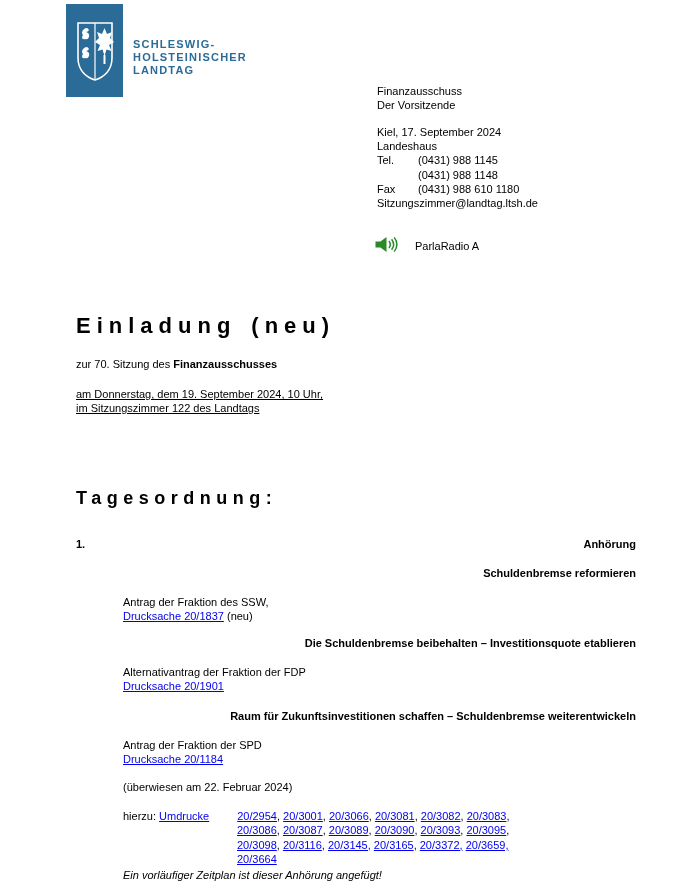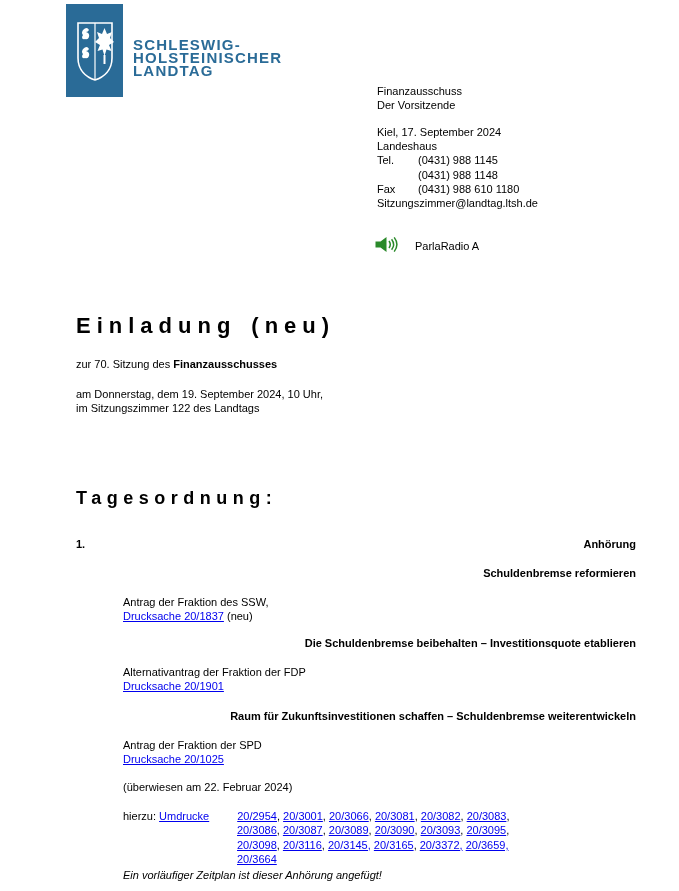--- a/index.html
+++ b/index.html
@@ -10,38 +10,38 @@
     font-family:"Liberation Sans","DejaVu Sans",sans-serif;
     font-size:11px; color:#000; line-height:14.3px;
   }
   
   .logo-rect {
     position:absolute; left:66px; top:4px; width:57px; height:93px;
     background:#2a6b97; display:flex; align-items:center; justify-content:center;
   }
   .logo-text {
     position:absolute; left:133px; top:38px;
-    color:#2a6b97; font-size:15px; font-weight:bold;
+    color:#2a6b97; font-size:11px; font-weight:bold;
     letter-spacing:1.2px; line-height:13.2px;
   }
   
   .addr { position:absolute; left:377px; top:84px; line-height:14.2px; }
   .addr .blank { height:12.5px; }
   .addr .row { display:flex; }
   .addr .lbl { width:41px; flex:0 0 41px; }
   
   .radio { position:absolute; left:375px; top:236px; display:flex; align-items:center; gap:17px; cursor:pointer; }
   .radio span { padding-top:3px; }
   
   .title { position:absolute; left:76px; top:315px; font-size:22px; font-weight:bold; letter-spacing:6px; line-height:1; white-space:nowrap; }
   .title .t2 { margin-left:15px; }
   .agenda-h { position:absolute; left:76px; top:489px; font-size:18px; font-weight:bold; letter-spacing:5.5px; line-height:1; white-space:nowrap; }
   
   .intro1 { position:absolute; left:76px; top:357px; }
-  .intro2 { position:absolute; left:76px; top:387px; }
+  .intro2 { position:absolute; left:76px; top:387px;text-decoration:underline; }
   
   .agenda { position:absolute; left:76px; top:537px; display:flex; width:560px; }
   .agenda .num { width:47px; flex:0 0 47px; font-weight:bold; }
   .agenda .content { width:513px; }
   .b { font-weight:bold;text-align:right; }
   .it { font-style:italic; }
   .content p.m1 { margin-top:14.6px; }
   .content p.m2 { margin-top:13px; }
   .content p.m3 { margin-top:14px; }
   .content p.m4 { margin-top:16px; }
@@ -118,21 +118,21 @@
     <div class="content">
       <p class="b">Anhörung</p>
 
       <p class="b m1">Schuldenbremse reformieren</p>
       <p class="m1"><span>Antrag der Fraktion des SSW,</span><br><a class="doclink">Drucksache 20/1837</a><span> (neu)</span></p>
 
       <p class="b m2">Die Schuldenbremse beibehalten – Investitionsquote etablieren</p>
       <p class="m3"><span>Alternativantrag der Fraktion der FDP</span><br><a class="doclink">Drucksache 20/1901</a></p>
 
       <p class="b m4">Raum für Zukunftsinvestitionen schaffen – Schuldenbremse weiterentwickeln</p>
-      <p class="m3"><span>Antrag der Fraktion der SPD</span><br><a class="doclink">Drucksache 20/1025</a></p>
+      <p class="m3"><span>Antrag der Fraktion der SPD</span><br><a class="doclink">Drucksache 20/1184</a></p>
 
       <p class="m5">(überwiesen am 22. Februar 2024)</p>
 
       <p class="m6 hier"><span>hierzu: </span><a class="doclink">Umdrucke</a><span class="tab"></span><span id="umdruck-list"><a class="doclink">20/2954</a>, <a class="doclink">20/3001</a>, <a class="doclink">20/3066</a>, <a class="doclink">20/3081</a>, <a class="doclink">20/3082</a>, <a class="doclink">20/3083</a>,<br><a class="doclink">20/3086</a>, <a class="doclink">20/3087</a>, <a class="doclink">20/3089</a>, <a class="doclink">20/3090</a>, <a class="doclink">20/3093</a>, <a class="doclink">20/3095</a>,<br><a class="doclink">20/3098</a>, <a class="doclink">20/3116</a>, <a class="doclink">20/3145,</a> <a class="doclink">20/3165</a>, <a class="doclink">20/3372,</a> <a class="doclink">20/3659,</a><br><a class="doclink">20/3664</a></span></p>
 
       <p class="it m7">Ein vorläufiger Zeitplan ist dieser Anhörung angefügt!</p>
     </div>
   </div>
 
 </div>

